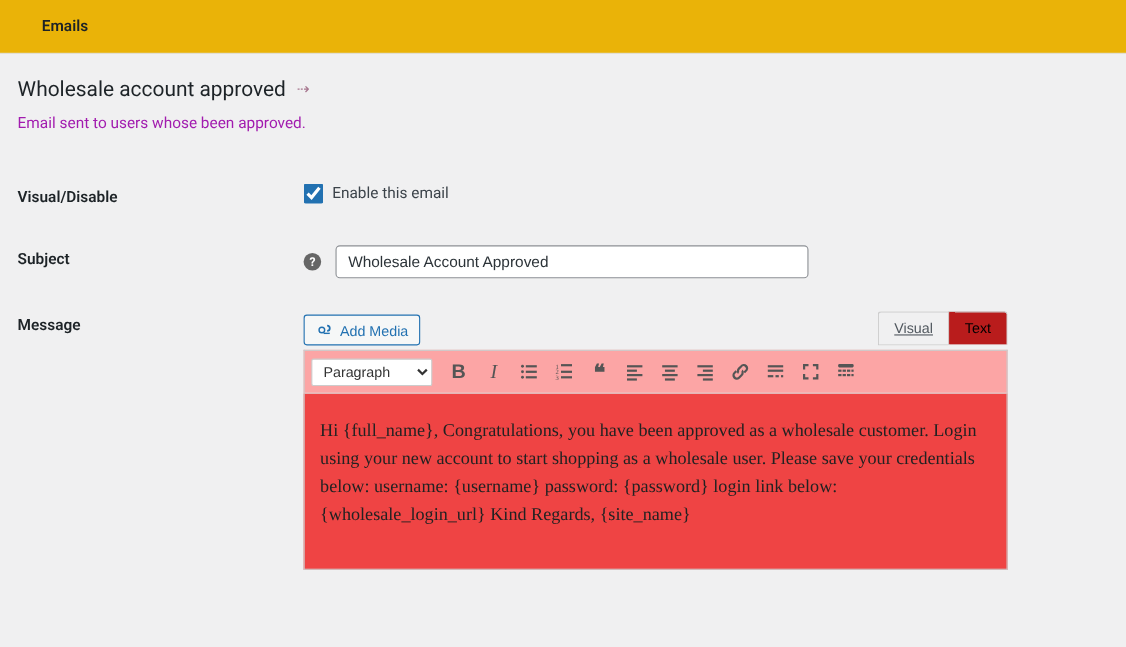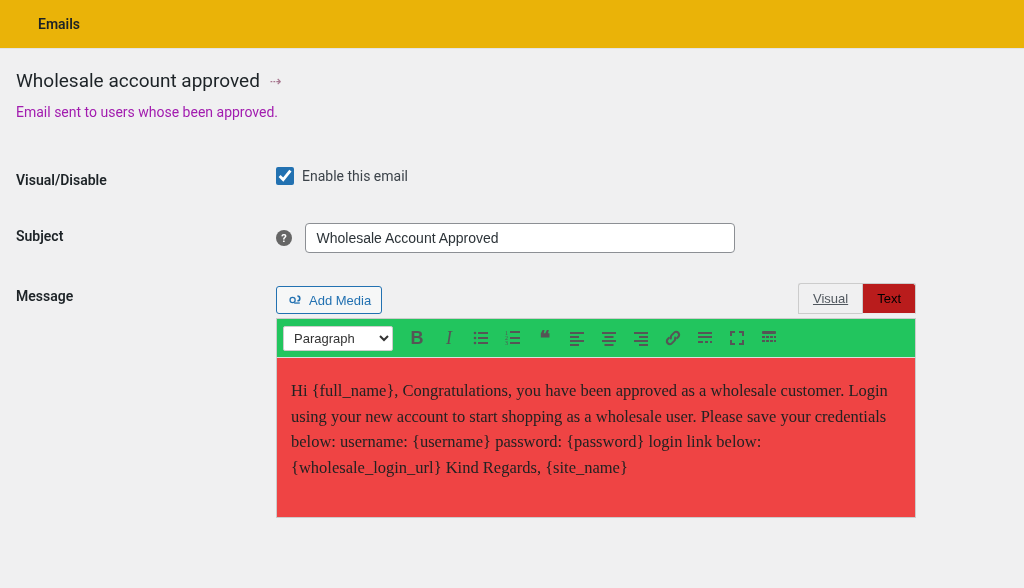--- a/index.html
+++ b/index.html
@@ -140,21 +140,21 @@
     color: #000;
   }
   .editor-tab:first-child { border-right: none; border-radius: 3px 0 0 0; text-decoration: underline; }
   .editor-tab:last-child { border-radius: 0 3px 0 0; }
 
   .editor-toolbar {
     display: flex;
     align-items: center;
     gap: 4px;
     padding: 5px 6px;
-    background: #22c55e;
+    background: #fca5a5;
     border: 1px solid #ccc;
     border-bottom: 1px solid #ddd;
   }
   .format-select {
     width: 110px;
     padding: 3px 6px;
     font-size: 13px;
     border: 1px solid #ccc;
     border-radius: 2px;
     background: #fff;

